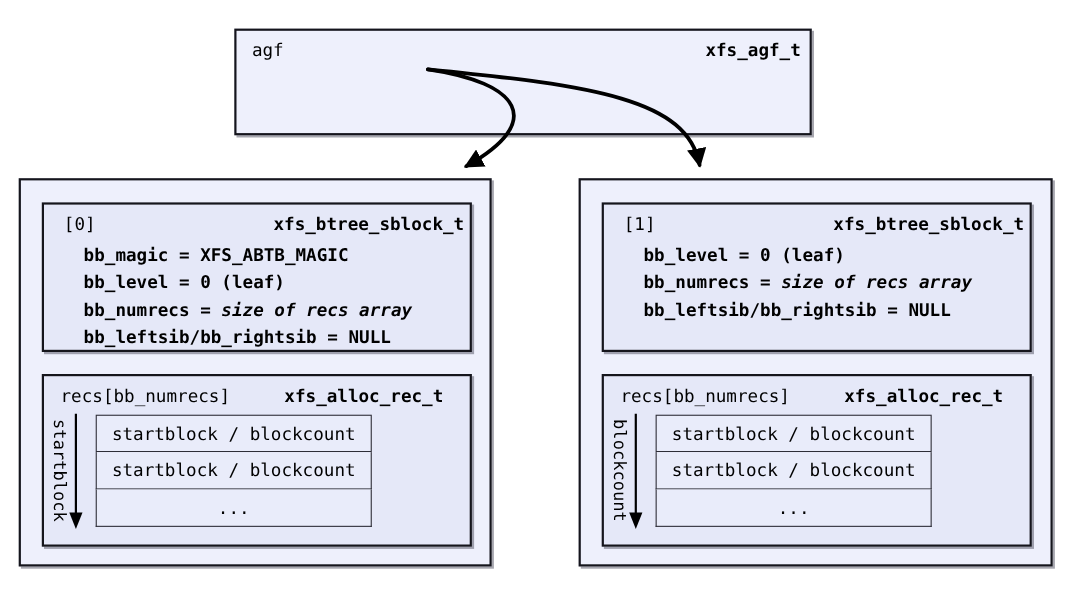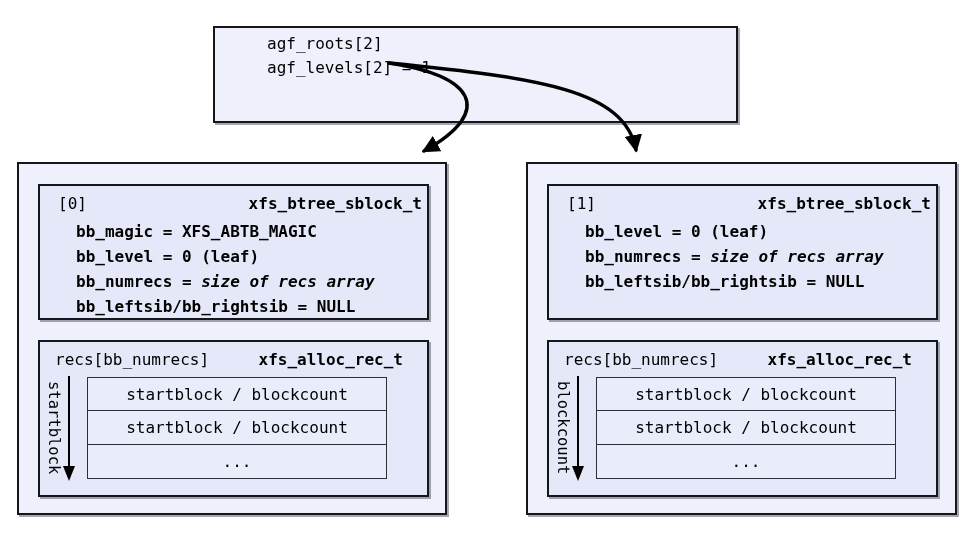--- a/index.html
+++ b/index.html
@@ -31,21 +31,21 @@
   }
   .sblock .trow  { padding:8px 5px 0 18px; }
   .recsbox .trow { padding:8px 24px 0 15px; }
   .b  { font-weight:bold; }
   .it { font-style:italic; }
 
   .agf-fields { padding:4px 0 0 52px; line-height:24px; white-space:nowrap; }
   .sb-fields  { padding:5px 0 0 36px; line-height:25px; white-space:nowrap;font-weight:bold; }
 
   
-  .rtable { position:absolute; left:47px; top:35px; width:300px; }
+  .rtable { position:absolute; left:47px; top:35px; width:251px; }
   .rt-row {
     box-sizing:border-box; height:34px; border:1.6px solid #2e2e38;
     background:#e9ecfa; display:flex; align-items:center; justify-content:center;
     white-space:nowrap;
   }
   .rt-row + .rt-row { border-top:0; }
 
   
   .axis-label {
     position:absolute; left:4px; top:34px; height:104px; width:20px;
@@ -55,23 +55,23 @@
   .axis-arrow { position:absolute; left:21px; top:34px; }
 
   .overlay { position:absolute; left:0; top:0; pointer-events:none; z-index:10; }
 </style>
 </head>
 <body>
 
 <div class="stage">
 
   <div class="box outer" id="agf-box">
-    <div class="agf-fields">
-      <div>agf_roots[2]</div>
-      <div>agf_levels[2] = 1</div>
+    <div class="trow">
+      <span>agf</span>
+      <span class="b">xfs_agf_t</span>
     </div>
   </div>
 
   <div class="box outer" id="block0-box">
     <div class="box inner sblock">
       <div class="trow">
         <span>[0]</span>
         <span class="b">xfs_btree_sblock_t</span>
       </div>
       <div class="sb-fields">

